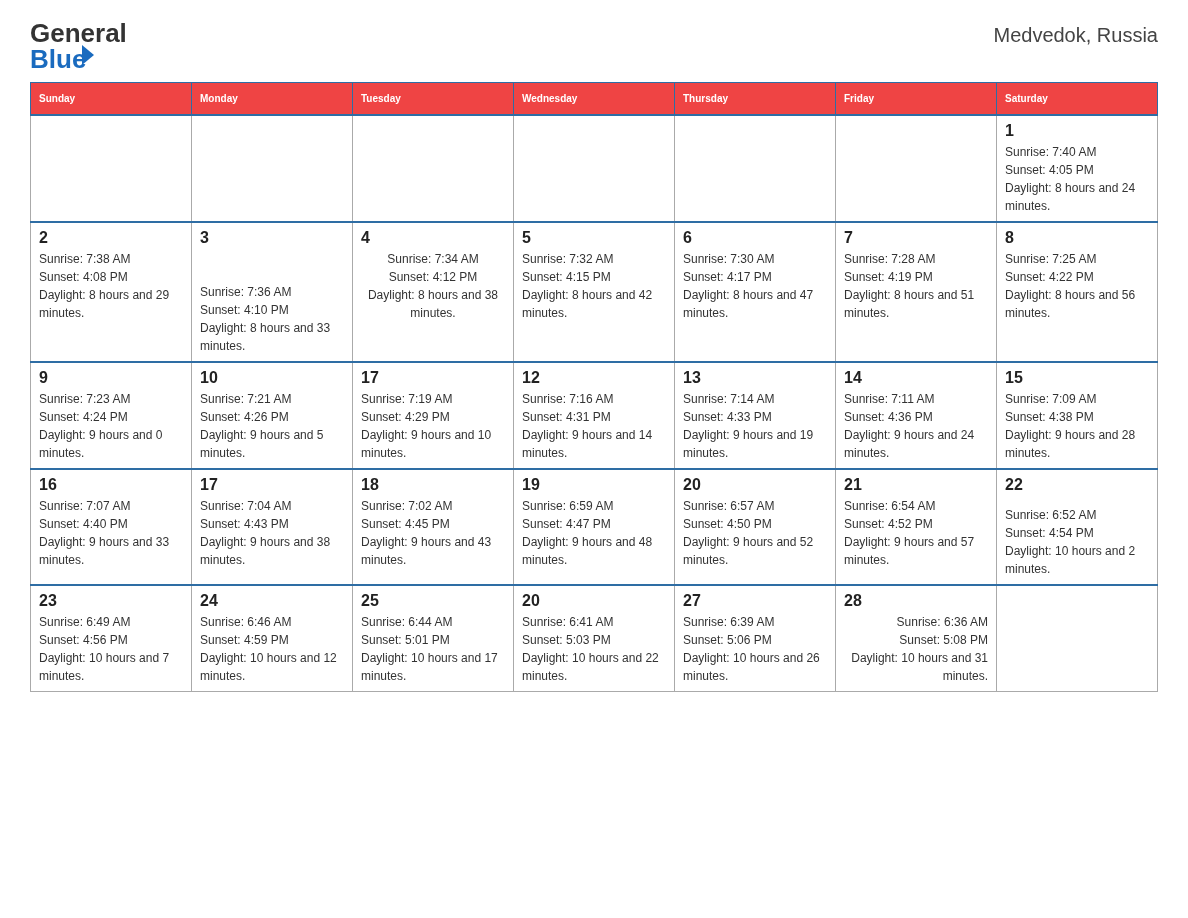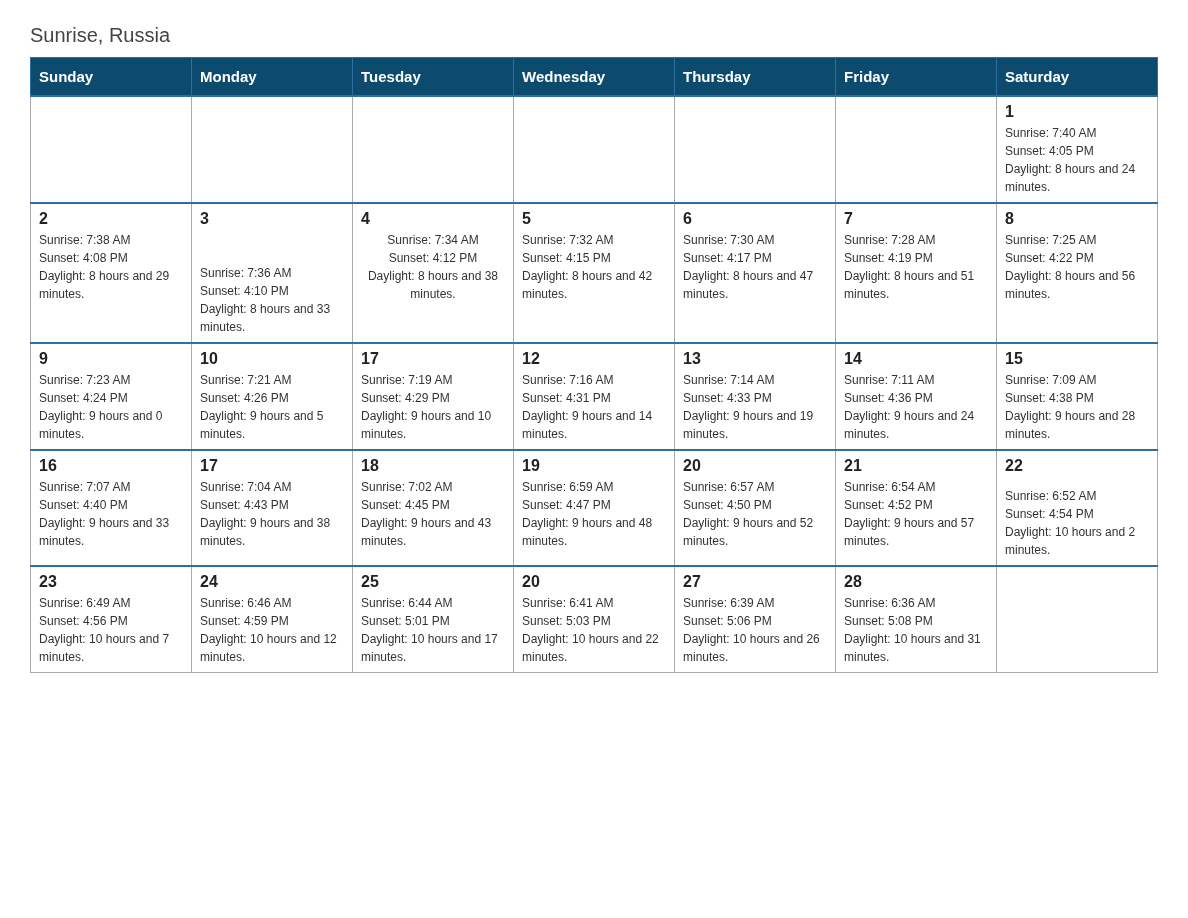--- a/index.html
+++ b/index.html
@@ -53,23 +53,23 @@
       font-size: 20px;
       color: #444;
       margin-top: 4px;
     }
     .calendar {
       width: 100%;
       border-collapse: collapse;
       margin-top: 10px;
     }
     .calendar th {
-      background-color: #0c4a6e;
+      background-color: #ef4444;
       color: #fff;
-      font-size: 15px;
+      font-size: 10px;
       font-weight: bold;
       padding: 10px 8px;
       text-align: left;
       border: 1px solid #2e6da4;
     }
     .calendar td {
       vertical-align: top;
       border: 1px solid #aaa;
       padding: 6px 8px;
       width: calc(100% / 7);
@@ -102,22 +102,31 @@
     .logo-block {
       display: flex;
       flex-direction: column;
       line-height: 1;
     }
   </style>
 </head>
 <body>
 
 <div class="header">
+  <div class="logo">
+    <div class="logo-block">
+      <span class="logo-text-general">General</span>
+      <div style="display:flex;align-items:center;">
+        <span class="logo-text-blue">Blue</span>
+        <div class="logo-arrow"></div>
+      </div>
+    </div>
+  </div>
   <div class="title-area">
-    <div class="location">Sunrise, Russia</div>
+    <div class="location">Medvedok, Russia</div>
   </div>
 </div>
 
 <table class="calendar">
   <thead>
     <tr>
 
     <th>Sunday</th>
         <th>Monday</th>
         <th>Tuesday</th>
@@ -300,20 +309,20 @@
 Daylight: 10 hours and 22 minutes.</div>
         </td>
         <td>
           <span class="day-number">27</span>
           <div class="day-info" style="white-space: pre-line;">Sunrise: 6:39 AM
 Sunset: 5:06 PM
 Daylight: 10 hours and 26 minutes.</div>
         </td>
         <td>
           <span class="day-number">28</span>
-          <div class="day-info" style="white-space: pre-line;">Sunrise: 6:36 AM
+          <div class="day-info" style="white-space: pre-line; text-align: right;">Sunrise: 6:36 AM
 Sunset: 5:08 PM
 Daylight: 10 hours and 31 minutes.</div>
         </td>
         <td class="empty-cell"></td>
       </tr>
     </tbody>
 </table>
 
 </body></html>

